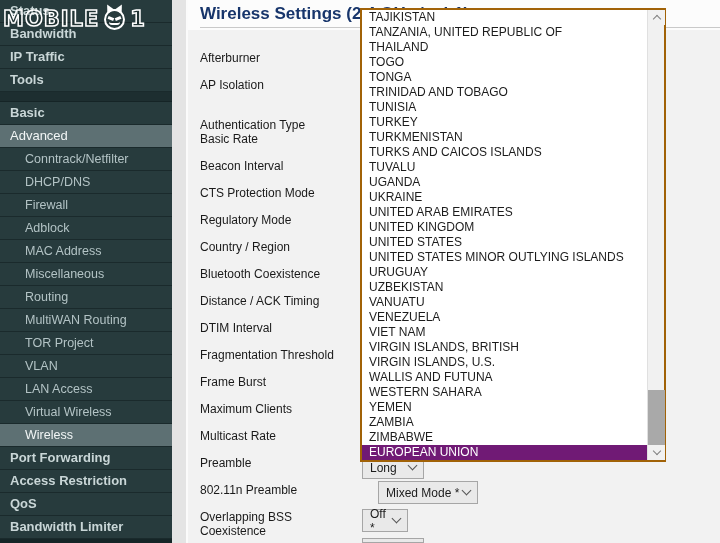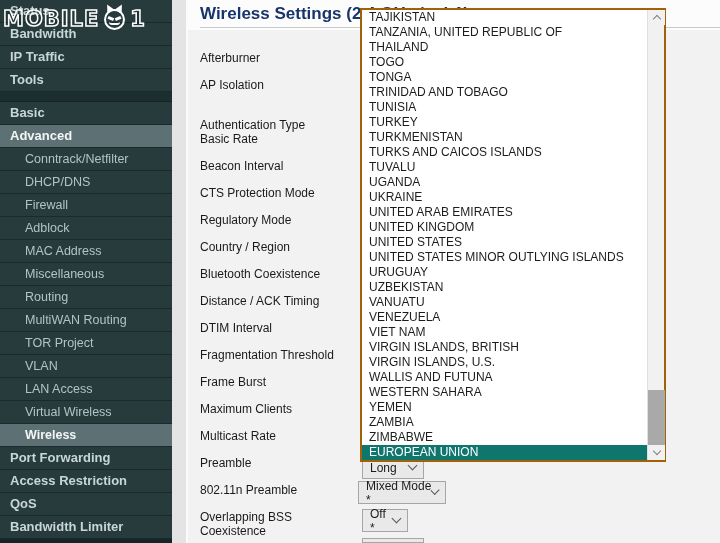--- a/index.html
+++ b/index.html
@@ -6,21 +6,21 @@
   html,body { width:720px; height:543px; overflow:hidden; }
   body { font-family:"Liberation Sans", sans-serif; background:#f2f2f2; position:relative; }
 
   
   .sidebar { position:absolute; left:0; top:0; width:172px; height:383px;
              background:#253739; z-index:3; }
   .srow { height:23px; line-height:22px; border-bottom:1px solid #1a2a2c;
           background:#273b3d; color:#c9d6d7; font-size:13px; font-weight:bold;
           padding-left:10px; white-space:nowrap; overflow:hidden; cursor:pointer; }
   .srow.sub { font-weight:normal; font-size:12.5px; color:#b3c3c5; padding-left:25px; }
-  .srow.selected { background:#5d7073; color:#f2f6f6; font-weight:bold; }
+  .srow.selected { background:#5d7073; color:#f2f6f6; font-weight:normal; }
   .srow.spacer { height:10px; background:#1d2e30; border-bottom:1px solid #152426; }
   .sidebar-end { height:4px; background:#152527; }
 
   
   .watermark { position:absolute; left:3px; top:7px; z-index:30; display:flex;
                align-items:center; gap:4px; pointer-events:none; }
   .wm-text { font-family:"DejaVu Sans", sans-serif; font-weight:800; font-size:21px;
              letter-spacing:1px; color:rgba(20,30,30,0.25);
              -webkit-text-stroke:1.5px #ffffff; line-height:24px; }
   .devil { position:relative; width:21px; height:21px; border:2.5px solid #fff;
@@ -51,31 +51,31 @@
   .form-label { position:absolute; left:12px; width:150px; font-size:12px;
                 color:#1a1a1a; line-height:14px; }
 
   
   .ctl { position:absolute; height:23px; background:#e9e9e9; border:1px solid #a6a6a6;
          font-size:12px; color:#1b1b1b; display:flex; align-items:center;
          justify-content:space-between; padding:0 7px; z-index:2; cursor:pointer; }
   .caret { width:7px; height:7px; border-right:1.6px solid #555;
            border-bottom:1.6px solid #555; transform:rotate(45deg); margin-top:-4px; }
   .ctl-long  { left:174px; top:456px; width:62px; }
-  .ctl-mixed { left:170px; top:481px; width:88px; }
+  .ctl-mixed { left:190px; top:481px; width:100px; }
   .ctl-off   { left:174px; top:509px; width:46px; }
   .ctl-sliver{ left:174px; top:538px; width:62px; height:5px; }
 
   
   .dropdown { position:absolute; left:360px; top:8px; width:306px; height:454px;
               background:#ffffff; border:2px solid #a16207; z-index:10; display:flex; }
   .dd-items { flex:1; overflow:hidden; }
   .dd-option { height:15px; line-height:15px; font-size:12px; color:#1c1c1c;
                padding-left:7px; white-space:nowrap; overflow:hidden; cursor:pointer; }
-  .dd-option.selected { background:#0f766e; color:#ffffff; }
+  .dd-option.selected { background:#701a75; color:#ffffff; }
   .dd-scrollbar { width:17px; background:#f1f1f1; position:relative;
                   border-left:1px solid #e0e0e0; }
   .dd-btn { position:absolute; left:0; width:17px; height:15px; background:#f1f1f1;
             display:flex; align-items:center; justify-content:center; cursor:pointer; }
   .dd-btn.up { top:0; }
   .dd-btn.down { bottom:0; }
   .dd-chev { width:6px; height:6px; border-right:1.6px solid #808080;
              border-bottom:1.6px solid #808080; }
   .dd-chev.up { transform:rotate(-135deg); margin-top:3px; }
   .dd-chev.down { transform:rotate(45deg); margin-bottom:3px; }

